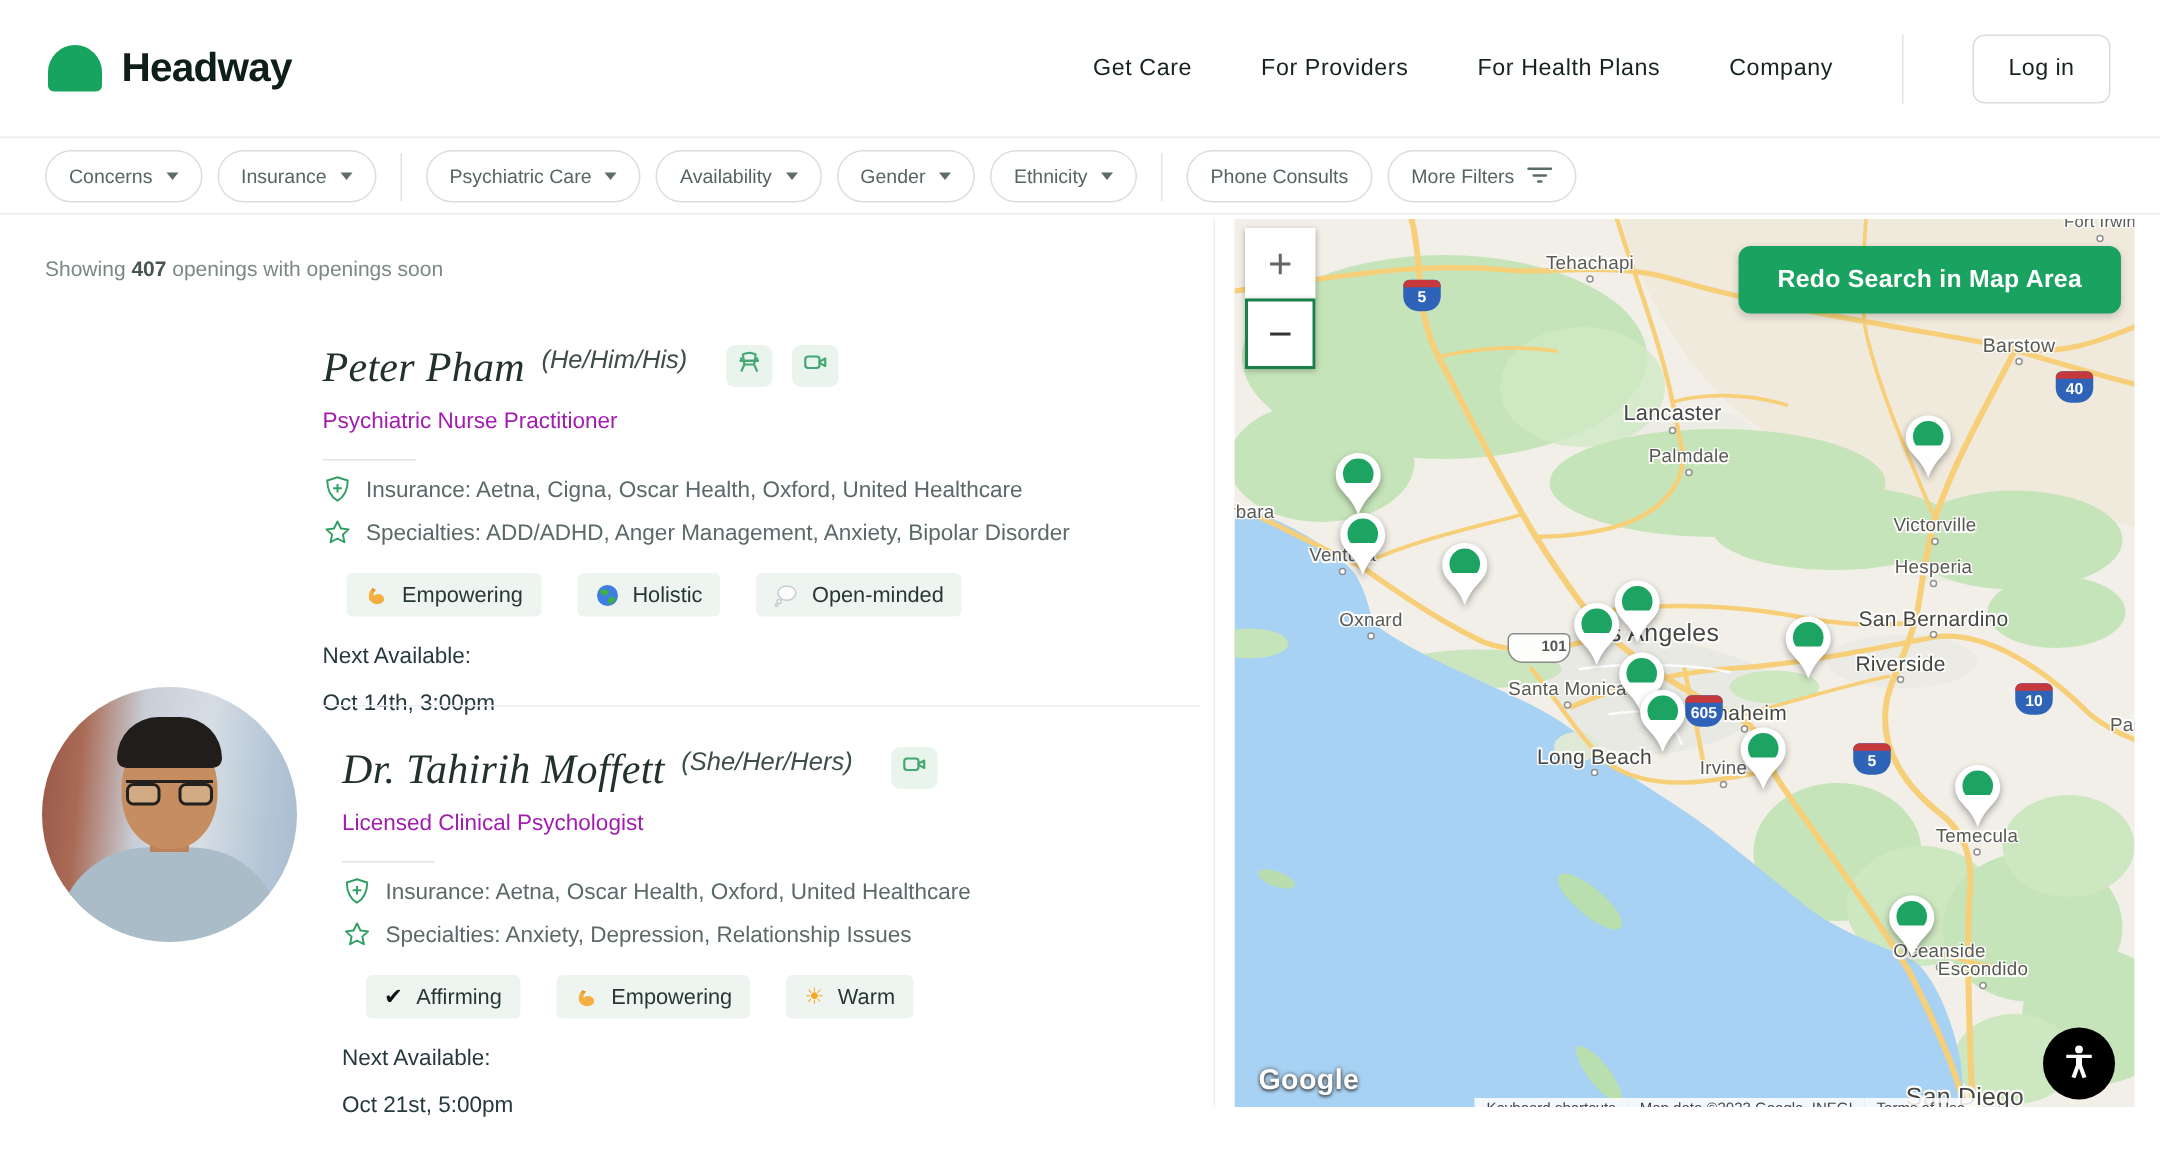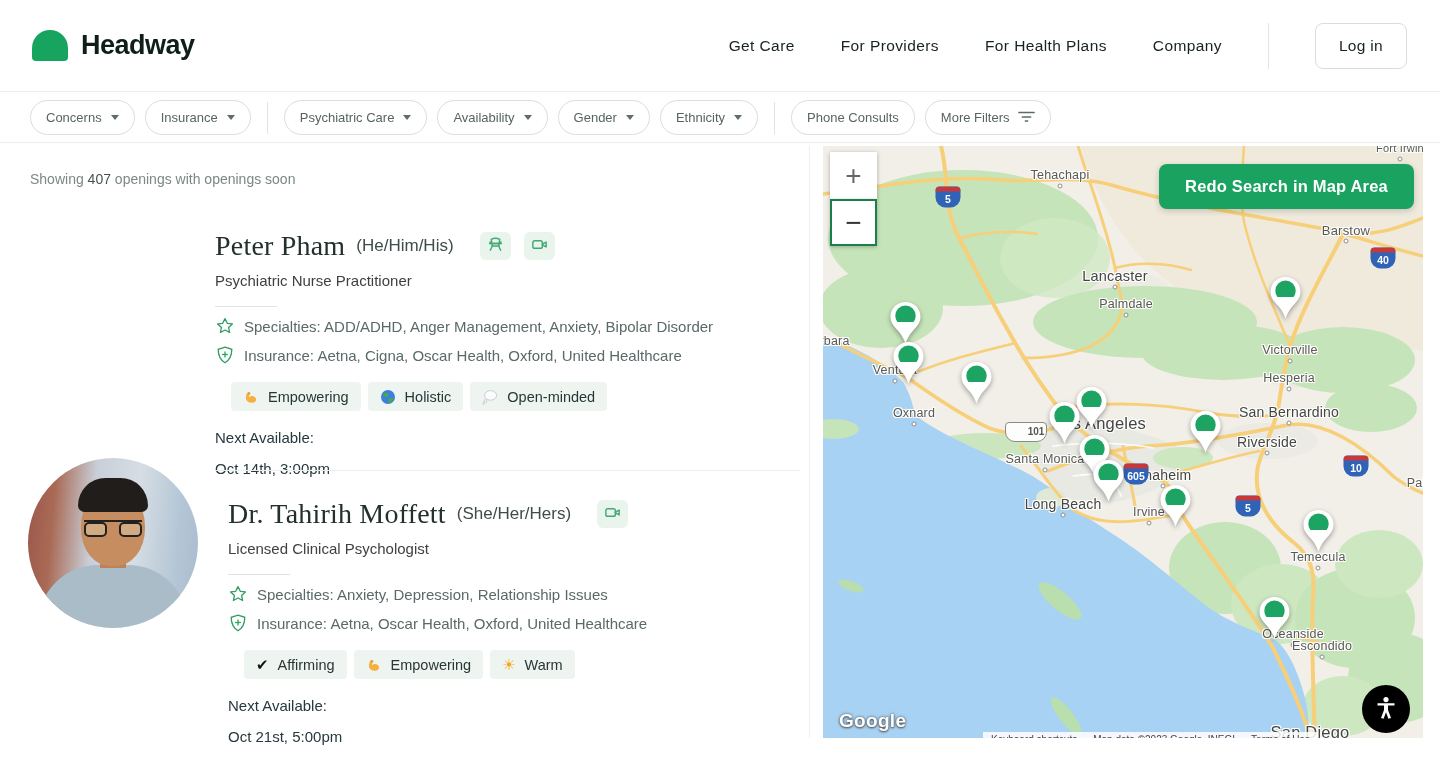--- a/index.html
+++ b/index.html
@@ -27,21 +27,21 @@
   .pill { display:inline-flex; align-items:center; gap:9px; border:1px solid #d9dede; border-radius:999px;
           background:#fff; padding:9px 15px; font-size:13px; color:#57655f; cursor:pointer; font-family:inherit;
           white-space:nowrap;}
   .caret { width:0; height:0; border-left:4.5px solid transparent; border-right:4.5px solid transparent;
            border-top:5.5px solid #5e6d67; display:inline-block; }
   .group-divider { width:1px; height:32px; background:#e2e2e2; margin:0 6px; }
   .mf-icon { display:inline-block; }
 
   
   .results-note { position:absolute; left:30px; top:171px; font-size:14px; color:#7b8886; }
-  .results-note b { color:#475452; font-weight:400; }
+  .results-note b { color:#475452; font-weight:700; }
   .list-track { position:absolute; left:809px; top:146px; width:1px; height:592px; background:#eef0f0; }
 
   .card { position:absolute; cursor:pointer; }
   .avatar { position:absolute; border-radius:50%; overflow:hidden; }
   .card-sep { position:absolute; left:215px; top:470px; width:585px; height:1px; background:#ebeeee; }
 
   
   .av1 { left:28px; top:233px; width:170px; height:170px;
          background:linear-gradient(95deg,#9a564a 0%,#a96a55 16%,#c9cfd8 38%,#d6dde4 62%,#b4c6d6 85%,#a8bccf 100%); }
   .av1 .shirt { position:absolute; left:50%; bottom:-12px; transform:translateX(-50%);
@@ -50,31 +50,31 @@
                width:26px; height:26px; background:#bd8257; }
   .av1 .head { position:absolute; left:50%; top:28px; transform:translateX(-50%);
                width:64px; height:80px; background:#c68e60; border-radius:50% 50% 46% 46%; }
   .av1 .hair { position:absolute; left:50%; top:20px; transform:translateX(-50%);
                width:70px; height:34px; background:#211d1a; border-radius:34px 34px 8px 8px; }
   .av1 .glasses { position:absolute; left:50%; top:62px; transform:translateX(-50%);
                   width:58px; height:16px; border-top:2px solid #23211f; display:flex; justify-content:space-between;}
   .av1 .lens { width:23px; height:15px; border:2.5px solid #23211f; border-radius:5px; background:rgba(230,225,200,.35);}
 
   .provider-text { position:absolute; }
-  .name-row { display:flex; align-items:center; }
+  .name-row { display:flex; align-items:flex-start;font-style:italic; }
   .p-name { font-family:"Liberation Serif", serif; font-size:28px; color:#22302e; font-weight:400; letter-spacing:.2px;}
   .p-pronouns { font-size:17px; color:#3e4d4b; margin-left:11px; }
   .chips { display:flex; gap:13px; margin-left:26px; }
   .chip { width:31px; height:28px; background:#e9f4ec; border-radius:6px;
           display:flex; align-items:center; justify-content:center; }
-  .p-title { font-size:15px; color:#404040; margin-top:10px; }
+  .p-title { font-size:15px; color:#a21caf; margin-top:10px; }
   .mini-rule { width:62px; height:1px; background:#dfe5e5; margin-top:17px; }
   .info-row { display:flex; align-items:center; gap:9px; font-size:15px; color:#5b6969; margin-top:9px;}
   .info-row .iic { flex:0 0 auto; display:flex; }
-  .badges { display:flex; gap:7px; margin-top:17px;padding-left:16px; }
+  .badges { display:flex; gap:24px; margin-top:17px;padding-left:16px; }
   .badge { display:inline-flex; align-items:center; gap:9px; background:#eef5f0; border-radius:4px;
            height:29px; padding:0 12px; font-size:14.5px; color:#273636; }
   .bic { display:flex; align-items:center; }
   .glyph-check { font-size:15px; color:#141414; line-height:1; }
   .glyph-sun { font-size:15px; color:#f6a61e; line-height:1; }
   .next-row { display:flex; gap:14px; font-size:15px; color:#26393d; margin-top:18px;flex-direction:column; }
 
   
   .map { position:absolute; left:823px; top:146px; width:600px; height:592px; overflow:hidden;
          background:#f2efe8; }
@@ -211,35 +211,35 @@
                 <path d="M13 9.6 L17 7.4 L17 12.6 L13 10.4 Z"></path>
               </svg>
             </span>
           </span>
         </span>
       </div>
       <p class="p-title">Psychiatric Nurse Practitioner</p>
       <div class="mini-rule"></div>
       <div class="info-row">
         <span class="iic">
-          <svg width="20" height="20" viewBox="0 0 20 20" fill="none" stroke="#2f9e62" stroke-width="1.3" stroke-linejoin="round">
-            <path d="M10 2.6 L12.3 7.3 L17.4 7.9 L13.6 11.4 L14.6 16.5 L10 14 L5.4 16.5 L6.4 11.4 L2.6 7.9 L7.7 7.3 Z"></path>
-          </svg>
-        </span>
-        <span>Specialties: ADD/ADHD, Anger Management, Anxiety, Bipolar Disorder</span>
-      </div>
-      <div class="info-row">
-        <span class="iic">
           <svg width="20" height="20" viewBox="0 0 20 20" fill="none" stroke="#2f9e62" stroke-width="1.3">
             <path d="M10 2.2 L16.8 4.3 C16.8 10.4 14.6 15.1 10 17.8 C5.4 15.1 3.2 10.4 3.2 4.3 Z"></path>
             <path d="M10 6.6 V12.4"></path>
               <path d="M7.1 9.5 H12.9"></path>
           </svg>
         </span>
         <span>Insurance: Aetna, Cigna, Oscar Health, Oxford, United Healthcare</span>
+      </div>
+      <div class="info-row">
+        <span class="iic">
+          <svg width="20" height="20" viewBox="0 0 20 20" fill="none" stroke="#2f9e62" stroke-width="1.3" stroke-linejoin="round">
+            <path d="M10 2.6 L12.3 7.3 L17.4 7.9 L13.6 11.4 L14.6 16.5 L10 14 L5.4 16.5 L6.4 11.4 L2.6 7.9 L7.7 7.3 Z"></path>
+          </svg>
+        </span>
+        <span>Specialties: ADD/ADHD, Anger Management, Anxiety, Bipolar Disorder</span>
       </div>
       <div class="badges">
         <span class="badge">
           <span class="bic">
             <svg width="16" height="16" viewBox="0 0 16 16">
               <path d="M3.1 10.6 C2.5 7.3 3.4 4.5 5.2 3.1 L7.5 4.0 C6.2 5.4 5.8 6.9 6.2 8.3 C7.7 6.6 10.5 6.6 12.1 8.2 C13.6 9.7 13.3 11.9 11.7 12.9 C9.2 14.5 4.9 13.9 3.1 10.6 Z" fill="#f6b042"></path>
               <path d="M5.2 3.1 L7.5 4.0 L6.7 5.7 L4.5 4.9 Z" fill="#e8992c"></path>
             </svg>
           </span>
           <span>Empowering</span>
@@ -288,35 +288,35 @@
                 <path d="M13 9.6 L17 7.4 L17 12.6 L13 10.4 Z"></path>
               </svg>
             </span>
           </span>
         </span>
       </div>
       <p class="p-title">Licensed Clinical Psychologist</p>
       <div class="mini-rule"></div>
       <div class="info-row">
         <span class="iic">
-          <svg width="20" height="20" viewBox="0 0 20 20" fill="none" stroke="#2f9e62" stroke-width="1.3" stroke-linejoin="round">
-            <path d="M10 2.6 L12.3 7.3 L17.4 7.9 L13.6 11.4 L14.6 16.5 L10 14 L5.4 16.5 L6.4 11.4 L2.6 7.9 L7.7 7.3 Z"></path>
-          </svg>
-        </span>
-        <span>Specialties: Anxiety, Depression, Relationship Issues</span>
-      </div>
-      <div class="info-row">
-        <span class="iic">
           <svg width="20" height="20" viewBox="0 0 20 20" fill="none" stroke="#2f9e62" stroke-width="1.3">
             <path d="M10 2.2 L16.8 4.3 C16.8 10.4 14.6 15.1 10 17.8 C5.4 15.1 3.2 10.4 3.2 4.3 Z"></path>
             <path d="M10 6.6 V12.4"></path>
               <path d="M7.1 9.5 H12.9"></path>
           </svg>
         </span>
         <span>Insurance: Aetna, Oscar Health, Oxford, United Healthcare</span>
+      </div>
+      <div class="info-row">
+        <span class="iic">
+          <svg width="20" height="20" viewBox="0 0 20 20" fill="none" stroke="#2f9e62" stroke-width="1.3" stroke-linejoin="round">
+            <path d="M10 2.6 L12.3 7.3 L17.4 7.9 L13.6 11.4 L14.6 16.5 L10 14 L5.4 16.5 L6.4 11.4 L2.6 7.9 L7.7 7.3 Z"></path>
+          </svg>
+        </span>
+        <span>Specialties: Anxiety, Depression, Relationship Issues</span>
       </div>
       <div class="badges">
         <span class="badge">
           <span class="bic glyph-check">✔</span>
           <span>Affirming</span>
         </span>
         <span class="badge">
           <span class="bic">
             <svg width="16" height="16" viewBox="0 0 16 16">
               <path d="M3.1 10.6 C2.5 7.3 3.4 4.5 5.2 3.1 L7.5 4.0 C6.2 5.4 5.8 6.9 6.2 8.3 C7.7 6.6 10.5 6.6 12.1 8.2 C13.6 9.7 13.3 11.9 11.7 12.9 C9.2 14.5 4.9 13.9 3.1 10.6 Z" fill="#f6b042"></path>

